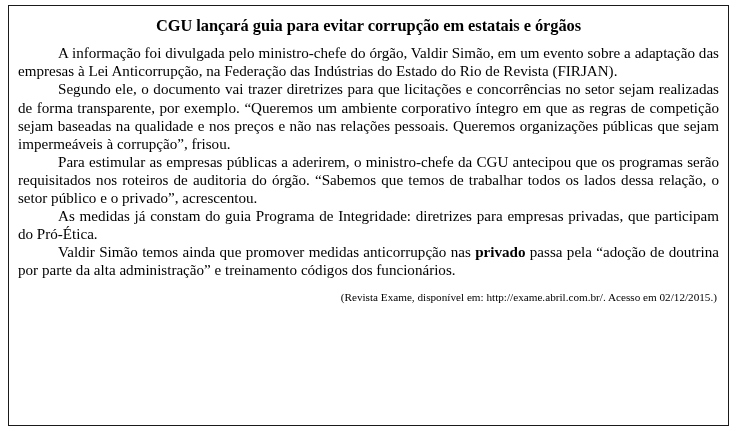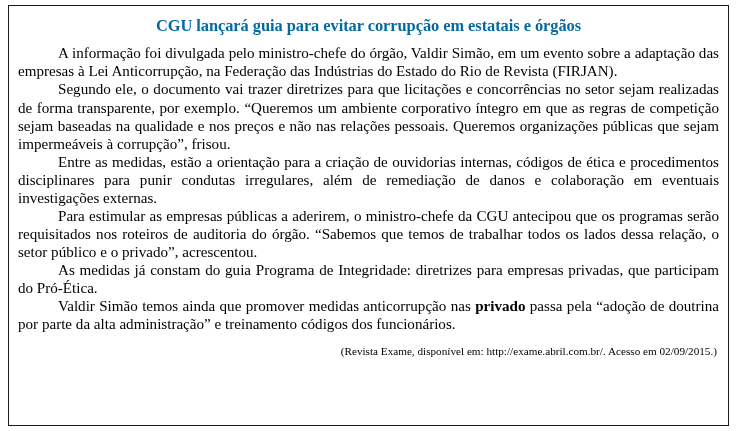--- a/index.html
+++ b/index.html
@@ -39,21 +39,21 @@
     overflow: hidden;
   }
 
   .article-title {
     font-size: 16.4px;
     font-weight: bold;
     text-align: center;
     line-height: 1.18;
     margin: 3px 0 9px 0;
     letter-spacing: -0.05px;
-    color: #0369a1;
+    color: #000000;
   }
 
   .article-body {
     font-size: 15.1px;
     line-height: 18.05px;
     text-align: justify;
     text-justify: inter-word;
     color: #000000;
   }
 
@@ -85,22 +85,21 @@
 <body>
 
 <div class="page">
   <div class="article-box">
 
     <h1 class="article-title">CGU lançará guia para evitar corrupção em estatais e órgãos</h1>
 
     <div class="article-body">
       <p><span>A informação foi divulgada pelo ministro-chefe do órgão, Valdir Simão, em um evento sobre a adaptação das empresas à Lei Anticorrupção, na Federação das Indústrias do Estado do Rio de Revista (FIRJAN).</span></p>
       <p><span>Segundo ele, o documento vai trazer diretrizes para que licitações e concorrências no setor sejam realizadas de forma transparente, por exemplo. “Queremos um ambiente corporativo íntegro em que as regras de competição sejam baseadas na qualidade e nos preços e não nas relações pessoais. Queremos organizações públicas que sejam impermeáveis à corrupção”, frisou.</span></p>
-      <p><span>Entre as medidas, estão a orientação para a criação de ouvidorias internas, códigos de ética e procedimentos disciplinares para punir condutas irregulares, além de remediação de danos e colaboração em eventuais investigações externas.</span></p>
       <p><span>Para estimular as empresas públicas a aderirem, o ministro-chefe da CGU antecipou que os programas serão requisitados nos roteiros de auditoria do órgão. “Sabemos que temos de trabalhar todos os lados dessa relação, o setor público e o privado”, acrescentou.</span></p>
       <p><span>As medidas já constam do guia Programa de Integridade: diretrizes para empresas privadas, que participam do Pró-Ética.</span></p>
       <p><span>Valdir Simão temos ainda que promover medidas anticorrupção nas </span><b>privado</b><span> passa pela “adoção de doutrina por parte da alta administração” e treinamento códigos dos funcionários.</span></p>
 
-      <div class="source-line">(Revista Exame, disponível em: http://exame.abril.com.br/. Acesso em 02/09/2015.)</div>
+      <div class="source-line">(Revista Exame, disponível em: http://exame.abril.com.br/. Acesso em 02/12/2015.)</div>
     </div>
 
   </div>
 </div>
 
 </body></html>

